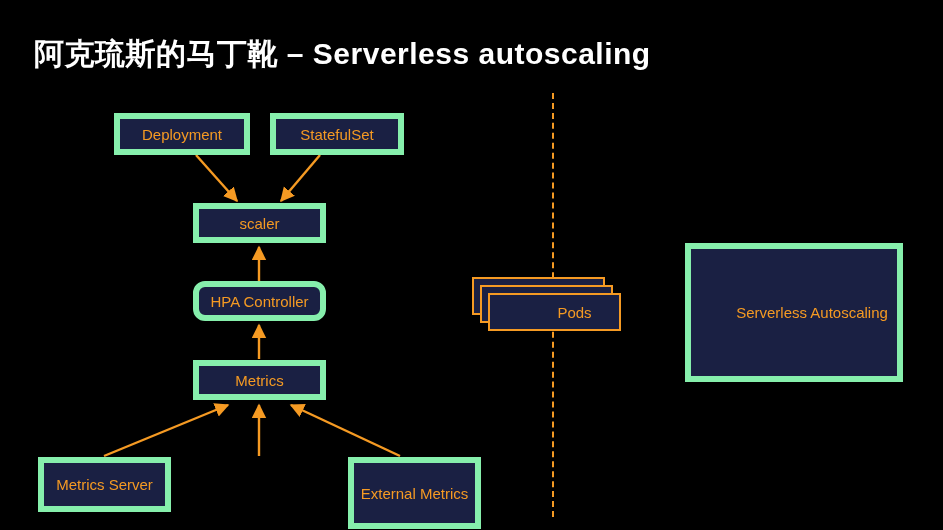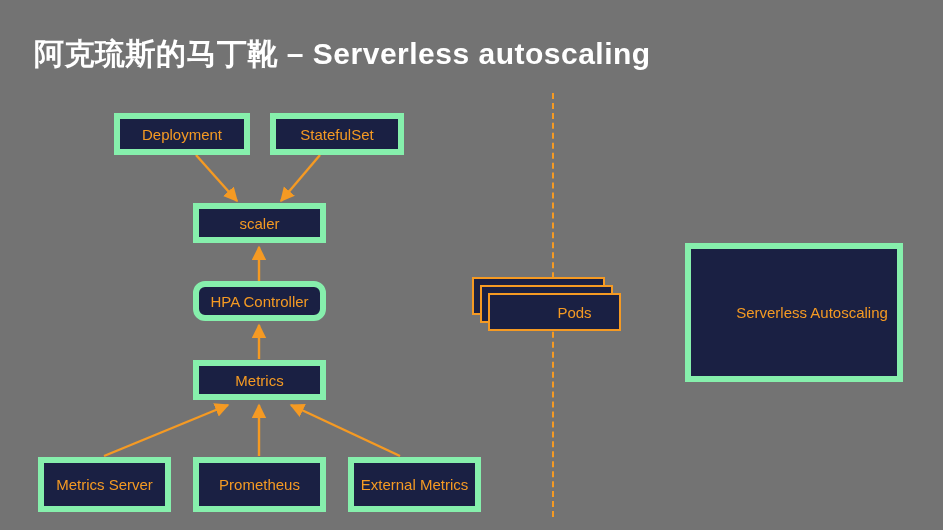--- a/index.html
+++ b/index.html
@@ -4,21 +4,21 @@
 <style>
   html, body {
     margin: 0;
     padding: 0;
     background: #14193a;
   }
   #slide {
     position: relative;
     width: 943px;
     height: 530px;
-    background: #737373;
+    background: #000000;
     overflow: hidden;
     font-family: "Liberation Sans", sans-serif;
   }
   #slide-title {
     position: absolute;
     left: 34px;
     top: 34px;
     font-size: 30px;
     font-weight: bold;
     color: #ffffff;
@@ -140,25 +140,22 @@
   </div>
 
   <div class="dbox" style="left:193px; top:360px; width:133px; height:40px;">
     <span>Metrics</span>
   </div>
 
   <div class="dbox" style="left:38px; top:457px; width:133px; height:55px;">
     <span>Metrics Server</span>
   </div>
 
-  <div class="dbox" style="left:193px; top:457px; width:133px; height:55px;">
-    <span>Prometheus</span>
-  </div>
 
-  <div class="dbox" style="left:348px; top:457px; width:133px; height:55px;text-align:center;">
+  <div class="dbox" style="left:348px; top:457px; width:133px; height:72px;text-align:center;">
     <span>
       <span class="two-line">External Metrics</span>
     </span>
   </div>
 
   <div id="pods-stack">
     <div class="pod-layer" id="pod-back"></div>
     <div class="pod-layer" id="pod-mid"></div>
     <div class="pod-layer" id="pod-front">
       <span>Pods</span>

